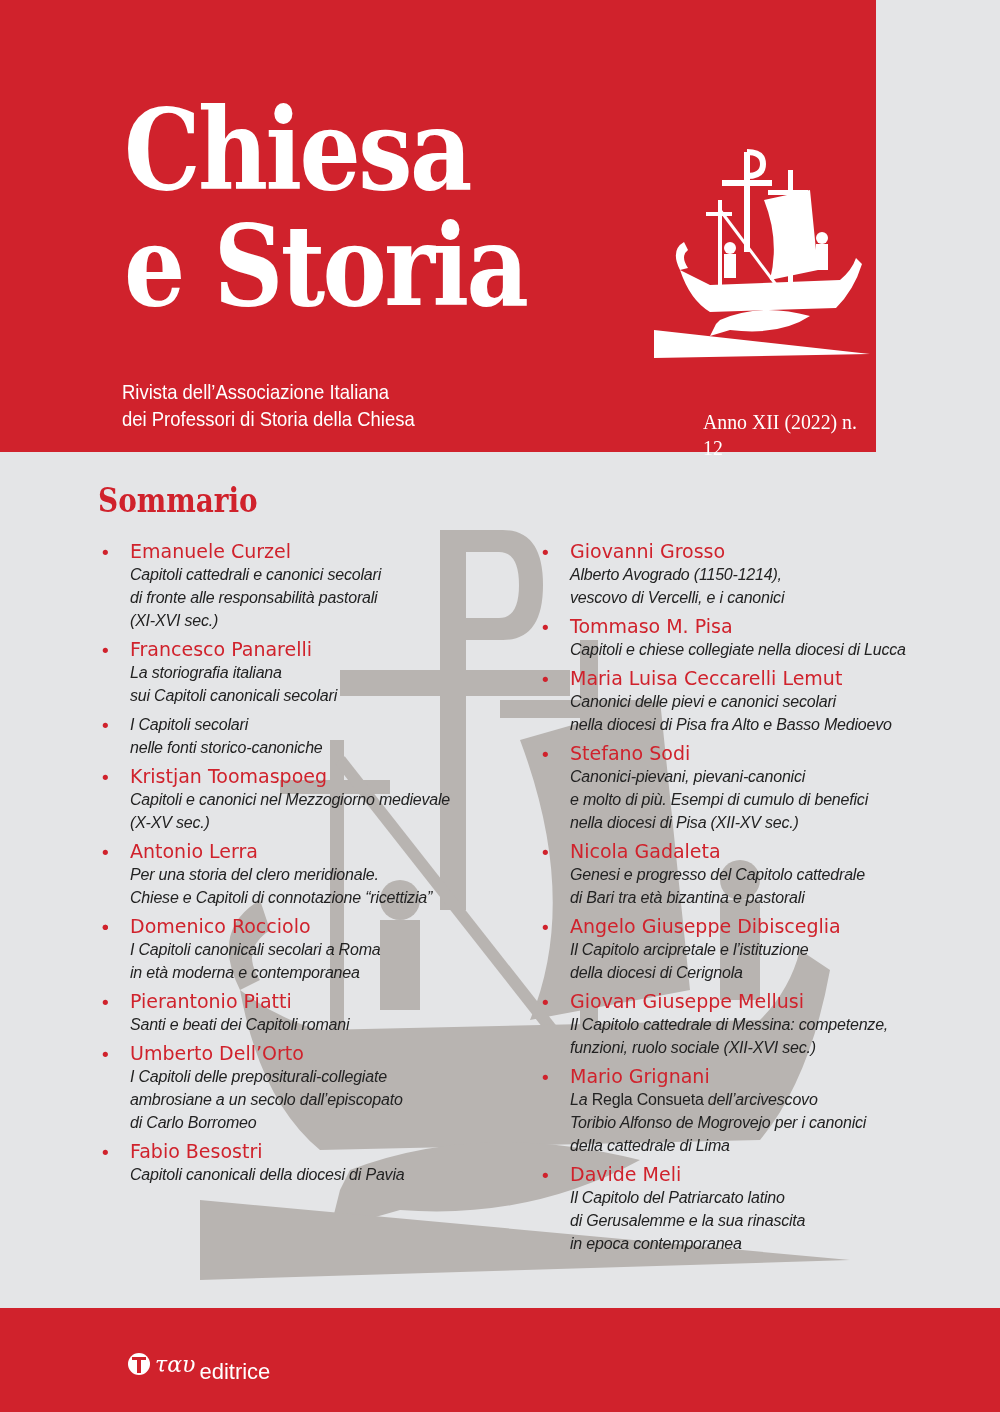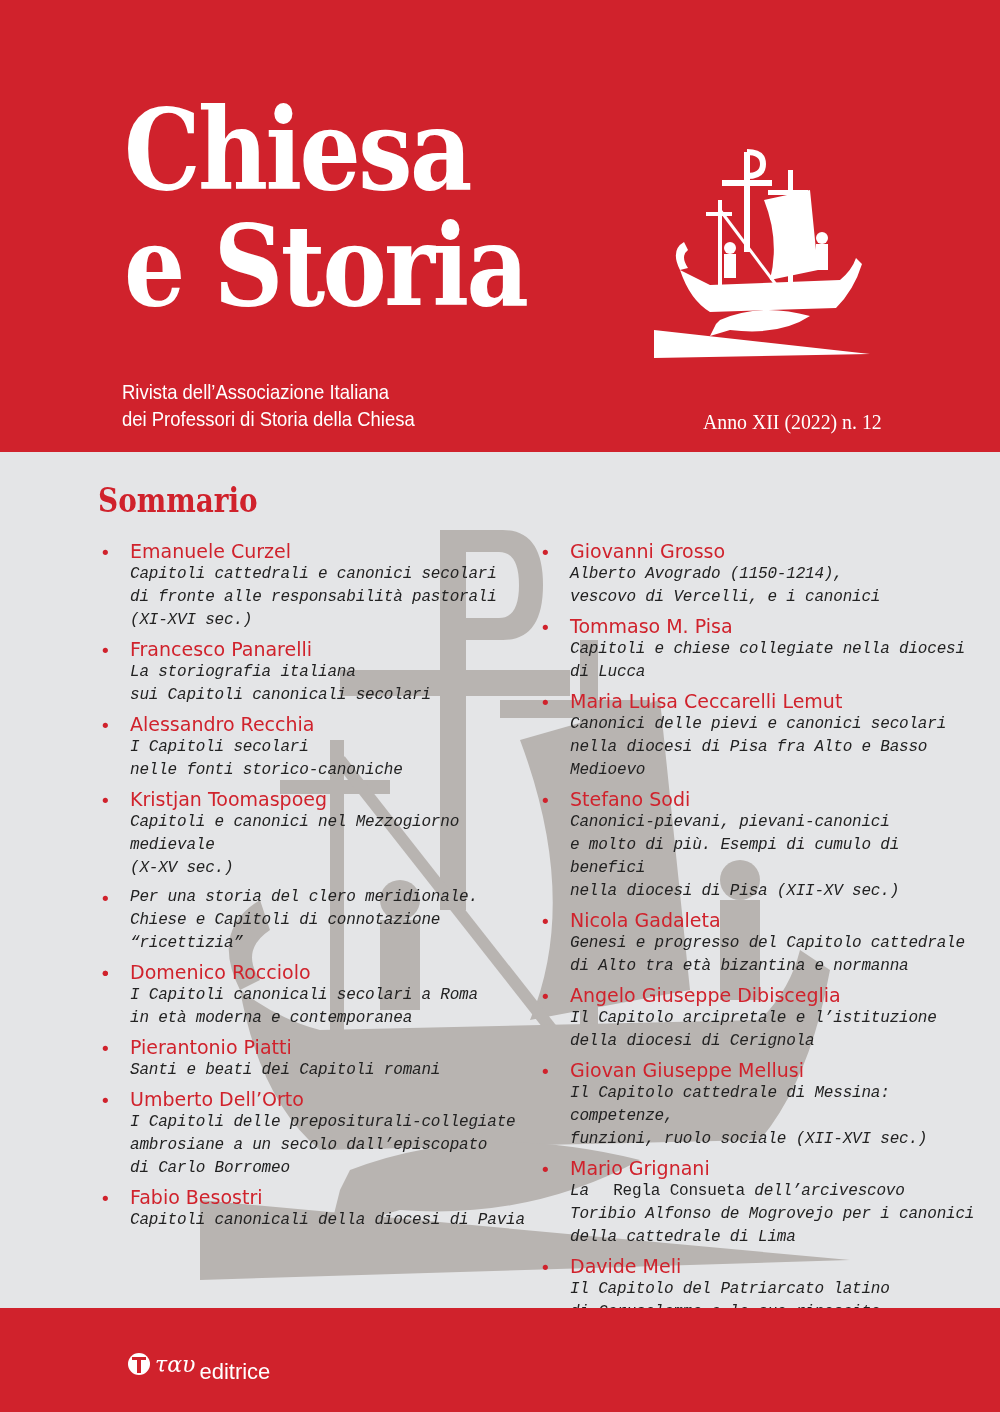--- a/index.html
+++ b/index.html
@@ -3,21 +3,21 @@
   <meta charset="utf-8">
   <style>
     html, body { margin: 0; padding: 0; }
     body {
       width: 1000px; height: 1412px; overflow: hidden;
       background: #e4e5e7;
       font-family: "DejaVu Sans", sans-serif;
       position: relative;
     }
     .header {
-      position: absolute; left: 0; top: 0; width: 1000px; height: 452px;
+      position: absolute; left: 0; top: 0; width: 876px; height: 452px;
       background: #d0222c;
     }
     .title {
       position: absolute; left: 124px; top: 92px;
       color: #fff;
       font-family: "DejaVu Serif", serif;
       font-weight: bold;
       font-size: 112px; line-height: 116px;
       letter-spacing: -3px;
       transform: scaleX(0.86); transform-origin: left top;
@@ -62,27 +62,27 @@
       position: absolute; left: 0; top: 2px; color: #d0222c; font-size: 18px;
     }
     .author {
       color: #d0222c;
       font-family: "DejaVu Sans", sans-serif;
       font-size: 19px; line-height: 23px;
       white-space: nowrap;
     }
     .ttl {
       color: #222;
-      font-family: Liberation Mono, monospace;
+      font-family: Liberation Sans, sans-serif;
       font-style: italic;
       font-size: 16px; line-height: 23px;
       white-space: pre-line;
       letter-spacing: -0.2px;
     }
-    .ttl .roman { font-style: normal; margin-left: 15px; }
+    .ttl .roman { font-style: normal; }
     .footer {
       position: absolute; left: 0; top: 1308px; width: 1000px; height: 112px;
       background: #d0222c;
     }
     .publisher {
       position: absolute; left: 128px; top: 35px; display: flex; align-items: center;
       color: #fff;
     }
     .pub-icon {
       width: 22px; height: 22px; border-radius: 50%; background: #fff;
@@ -182,32 +182,32 @@
 (XI-XVI sec.)</div>
   </div>
   <div class="entry">
     <span class="bullet">•</span>
     <div class="author">Francesco Panarelli</div>
     <div class="ttl">La storiografia italiana
 sui Capitoli canonicali secolari</div>
   </div>
   <div class="entry">
     <span class="bullet">•</span>
-    <div class="author">Alessandro Recchia</div>
     <div class="ttl">I Capitoli secolari
 nelle fonti storico-canoniche</div>
   </div>
   <div class="entry">
     <span class="bullet">•</span>
     <div class="author">Kristjan Toomaspoeg</div>
     <div class="ttl">Capitoli e canonici nel Mezzogiorno medievale
 (X-XV sec.)</div>
   </div>
   <div class="entry">
     <span class="bullet">•</span>
+    <div class="author">Antonio Lerra</div>
     <div class="ttl">Per una storia del clero meridionale.
 Chiese e Capitoli di connotazione “ricettizia”</div>
   </div>
   <div class="entry">
     <span class="bullet">•</span>
   </div>
   <div class="entry">
     <span class="bullet">•</span>
     <div class="author">Domenico Rocciolo</div>
     <div class="ttl">I Capitoli canonicali secolari a Roma
@@ -254,21 +254,21 @@
     <span class="bullet">•</span>
     <div class="author">Stefano Sodi</div>
     <div class="ttl">Canonici-pievani, pievani-canonici
 e molto di più. Esempi di cumulo di benefici
 nella diocesi di Pisa (XII-XV sec.)</div>
   </div>
   <div class="entry">
     <span class="bullet">•</span>
     <div class="author">Nicola Gadaleta</div>
     <div class="ttl">Genesi e progresso del Capitolo cattedrale
-di Alto tra età bizantina e normanna</div>
+di Bari tra età bizantina e pastorali</div>
   </div>
   <div class="entry">
     <span class="bullet">•</span>
     <div class="author">Angelo Giuseppe Dibisceglia</div>
     <div class="ttl">Il Capitolo arcipretale e l’istituzione
 della diocesi di Cerignola</div>
   </div>
   <div class="entry">
     <span class="bullet">•</span>
     <div class="author">Giovan Giuseppe Mellusi</div>

